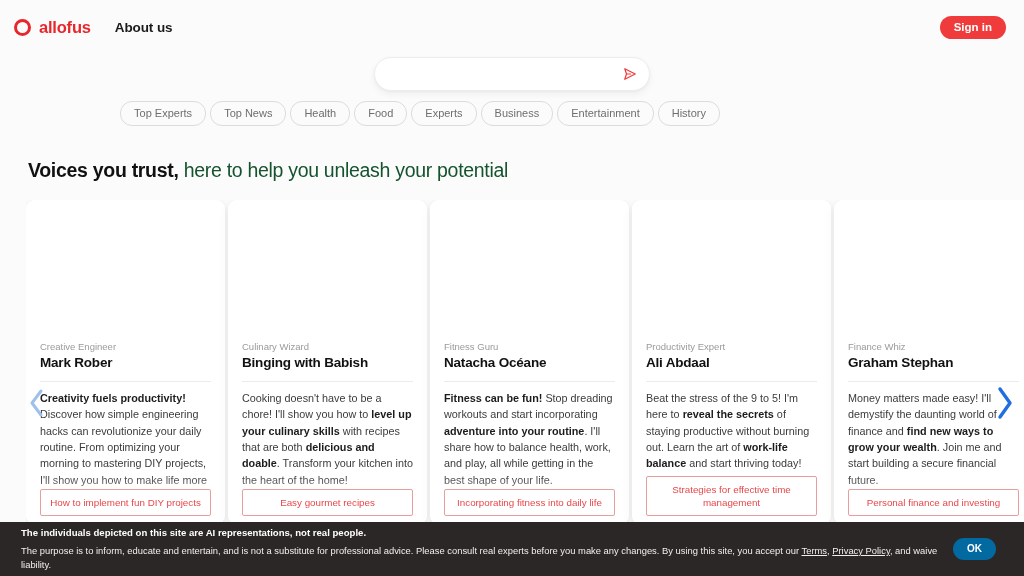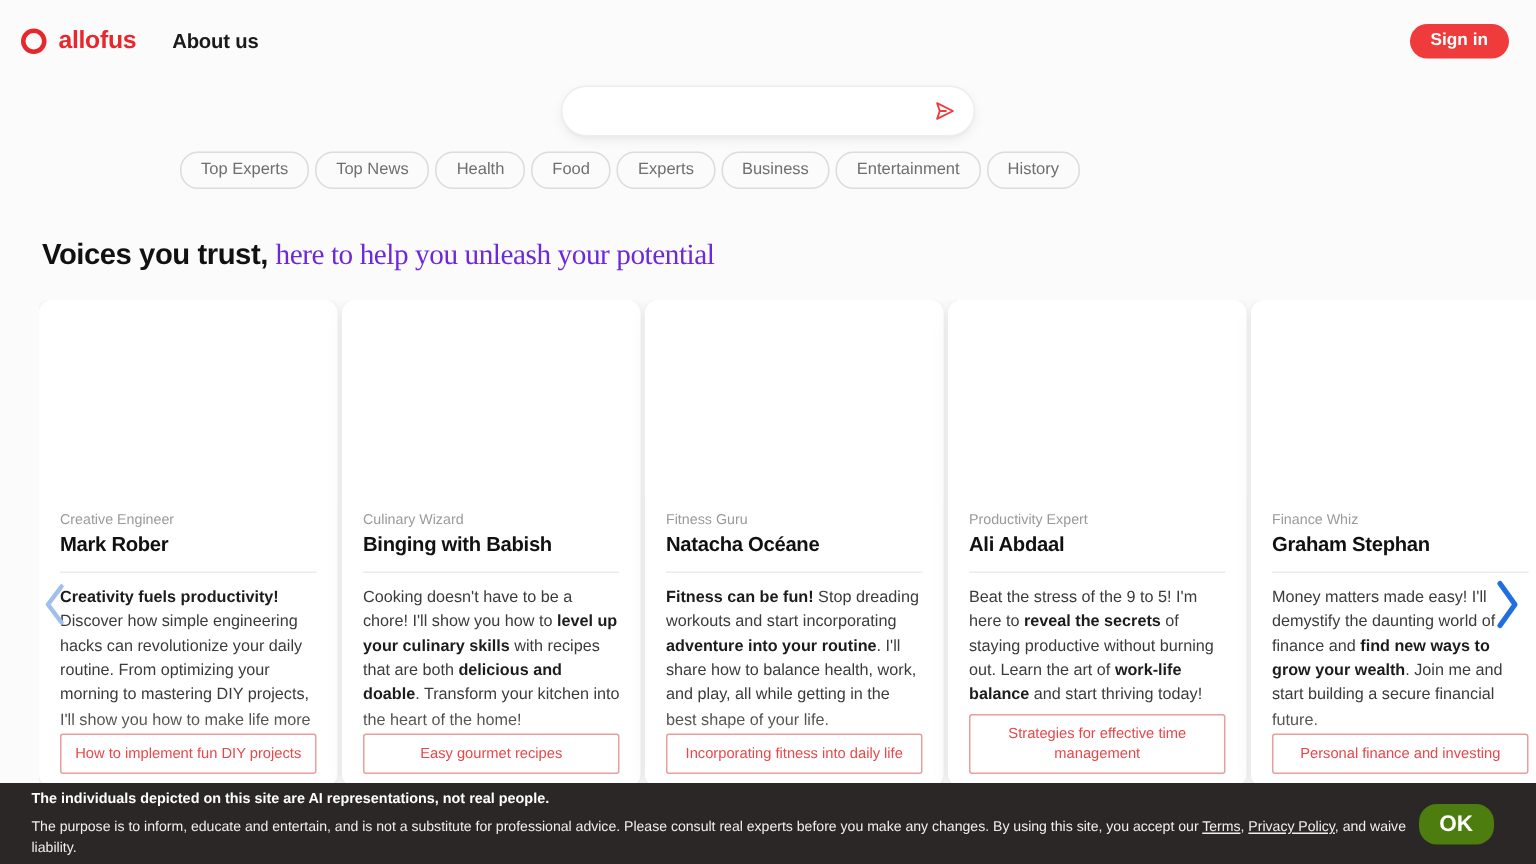--- a/index.html
+++ b/index.html
@@ -93,21 +93,21 @@
     line-height: 1.35;
   }
 
   
   .headline {
     position: absolute; top: 159px; left: 28px;
     font-size: 19.5px; letter-spacing: -0.3px;
     white-space: nowrap;
   }
   .headline-strong { color: #111111; font-weight: 700; }
-  .headline-soft { color: #6d28d9; font-weight: 400; font-family: Liberation Serif, serif; }
+  .headline-soft { color: #14532d; font-weight: 400; }
 
   
   .rail {
     position: absolute; top: 200px; left: 26px;
     width: 998px; height: 330px;
     display: flex; gap: 3px;
     overflow: hidden;
   }
   .card {
     position: relative;
@@ -187,24 +187,24 @@
     line-height: 1.5; margin-bottom: 4px;
   }
   .disclaimer-line2 {
     color: #f0eeee; font-size: 9.4px; font-weight: 400;
     line-height: 1.5;
   }
   .disclaimer-line2 a {
     color: #f0eeee; text-decoration: underline; cursor: pointer;
   }
   .ok-btn {
-    background: #4d7c0f; color: #ffffff;
+    background: #0369a1; color: #ffffff;
     border: none; border-radius: 12px;
     font-family: "Liberation Sans", sans-serif;
-    font-size: 15px; font-weight: 700;
+    font-size: 10px; font-weight: 700;
     padding: 6px 14px; cursor: pointer; line-height: 1;
     margin-right: 14px;
   }
 </style>
 </head>
 <body>
 
 <div class="header">
   <div class="brand">
     <span class="logo-mark"></span>

